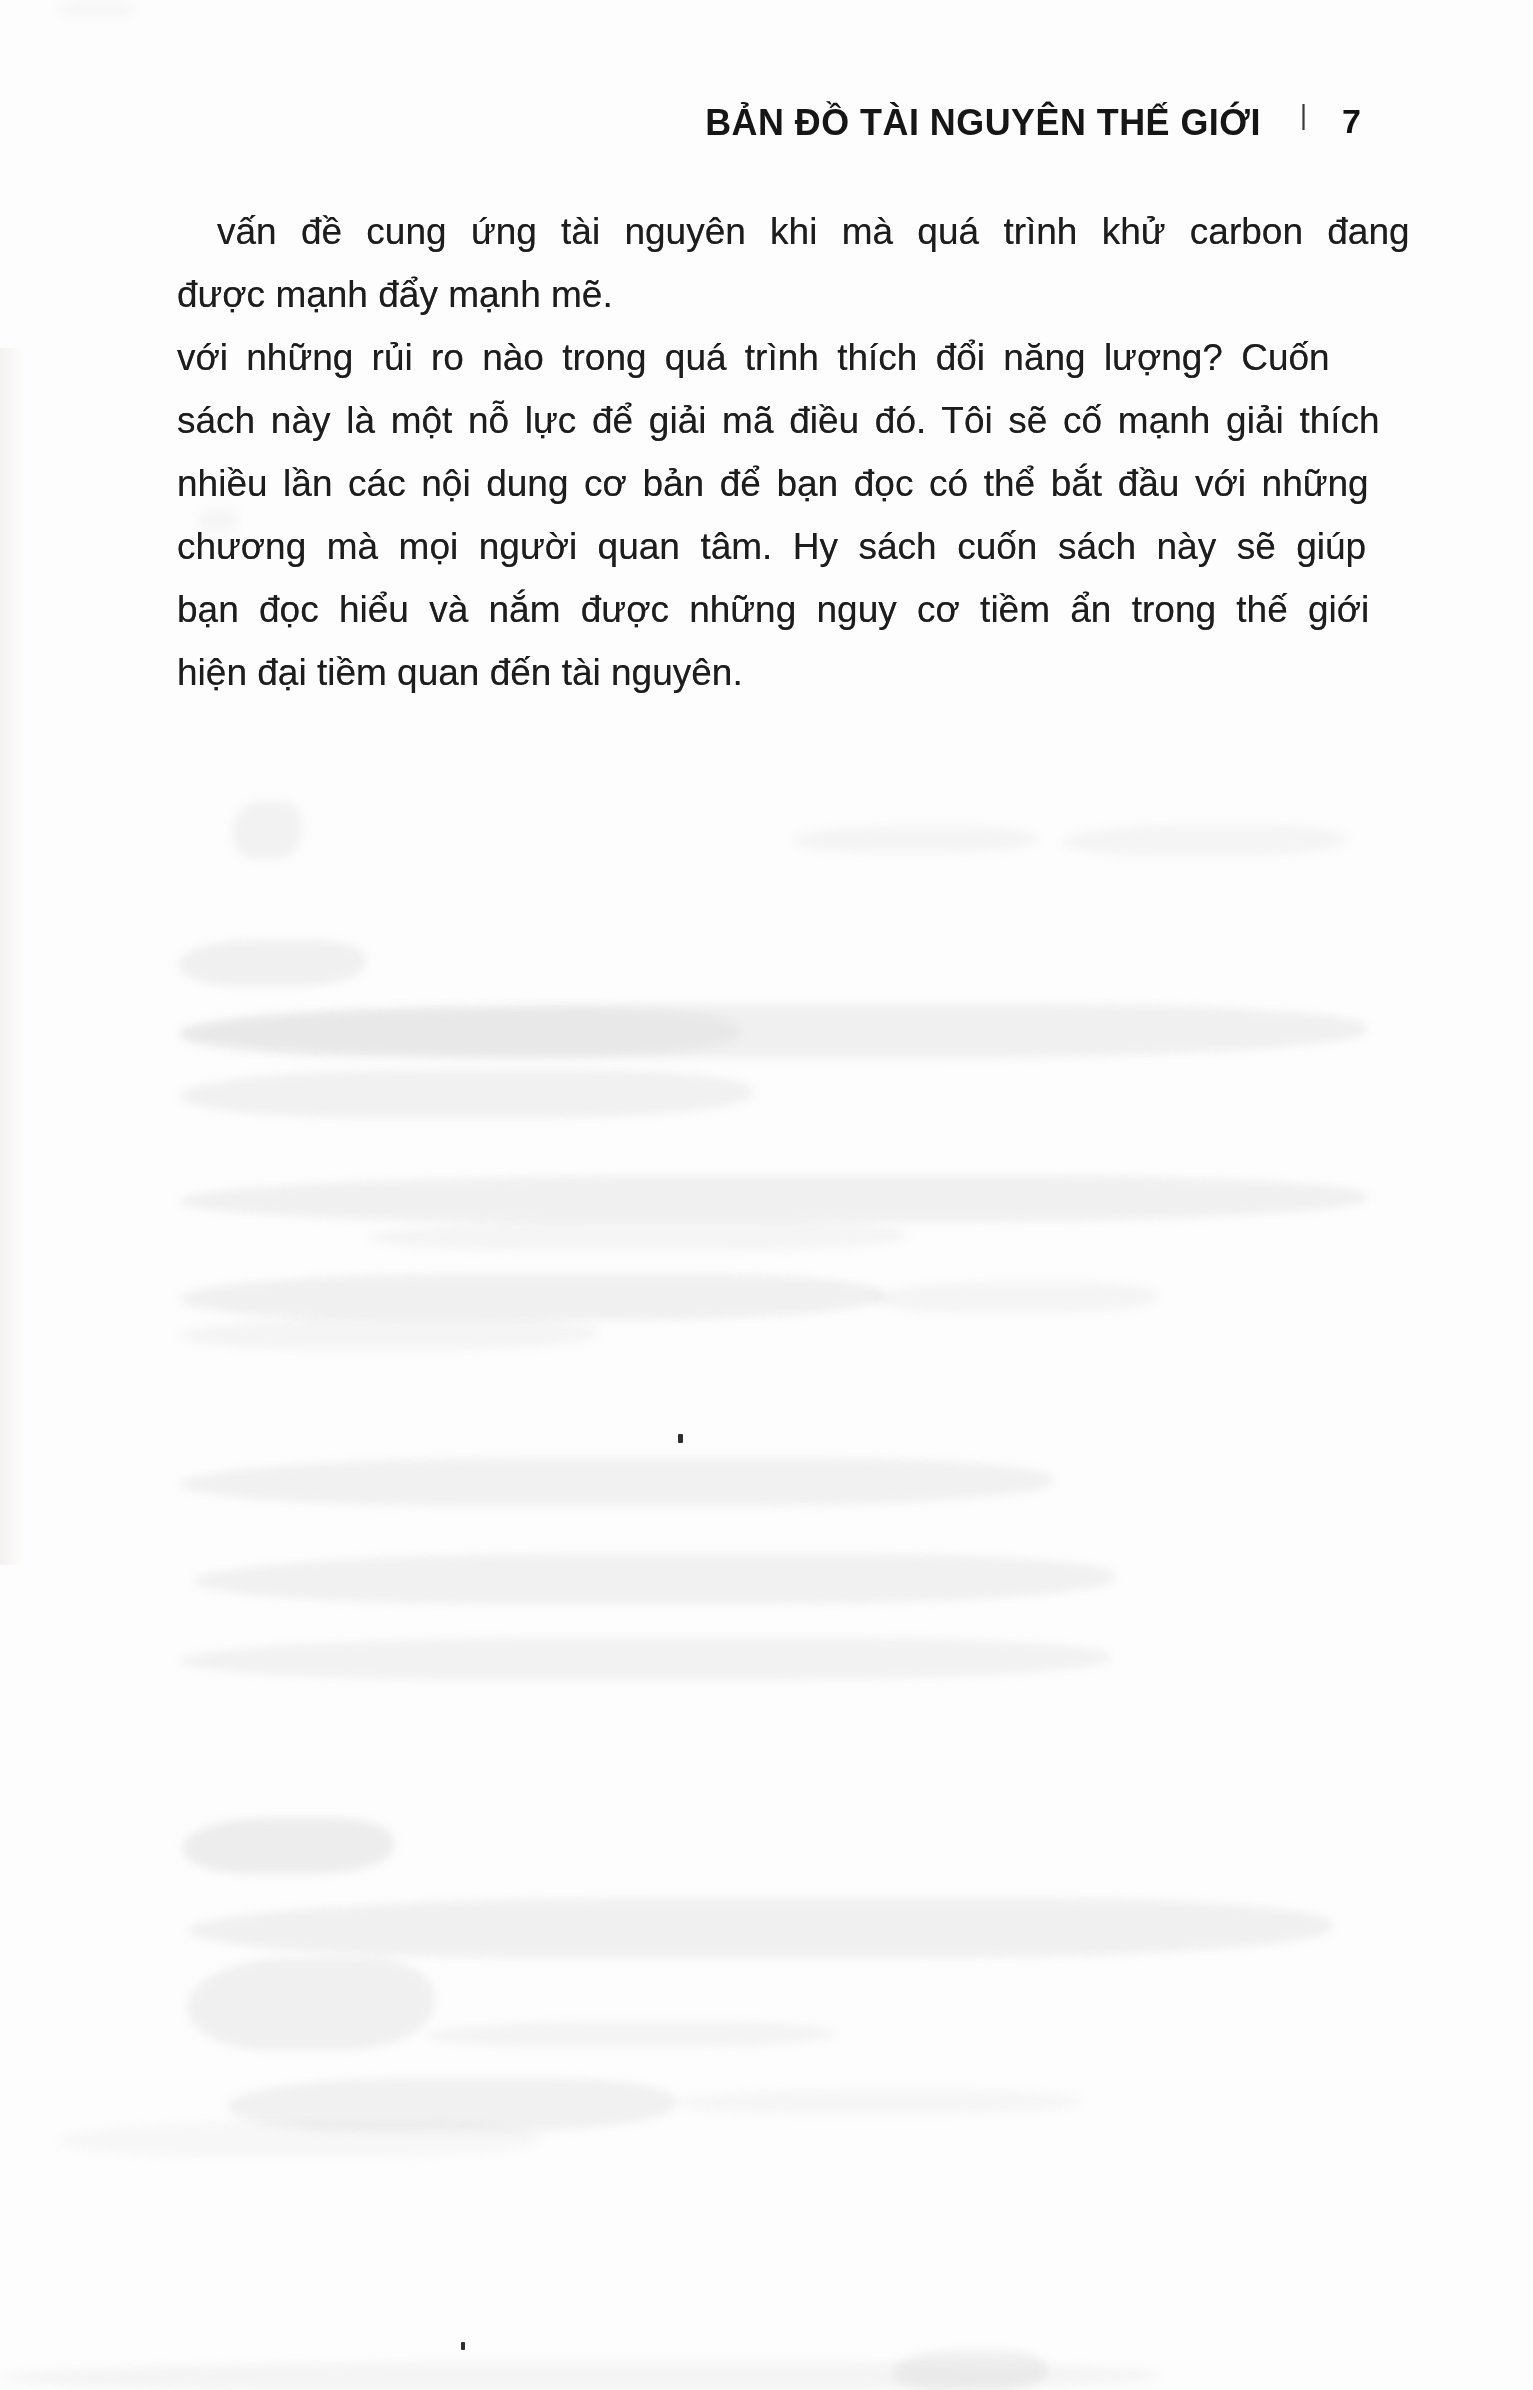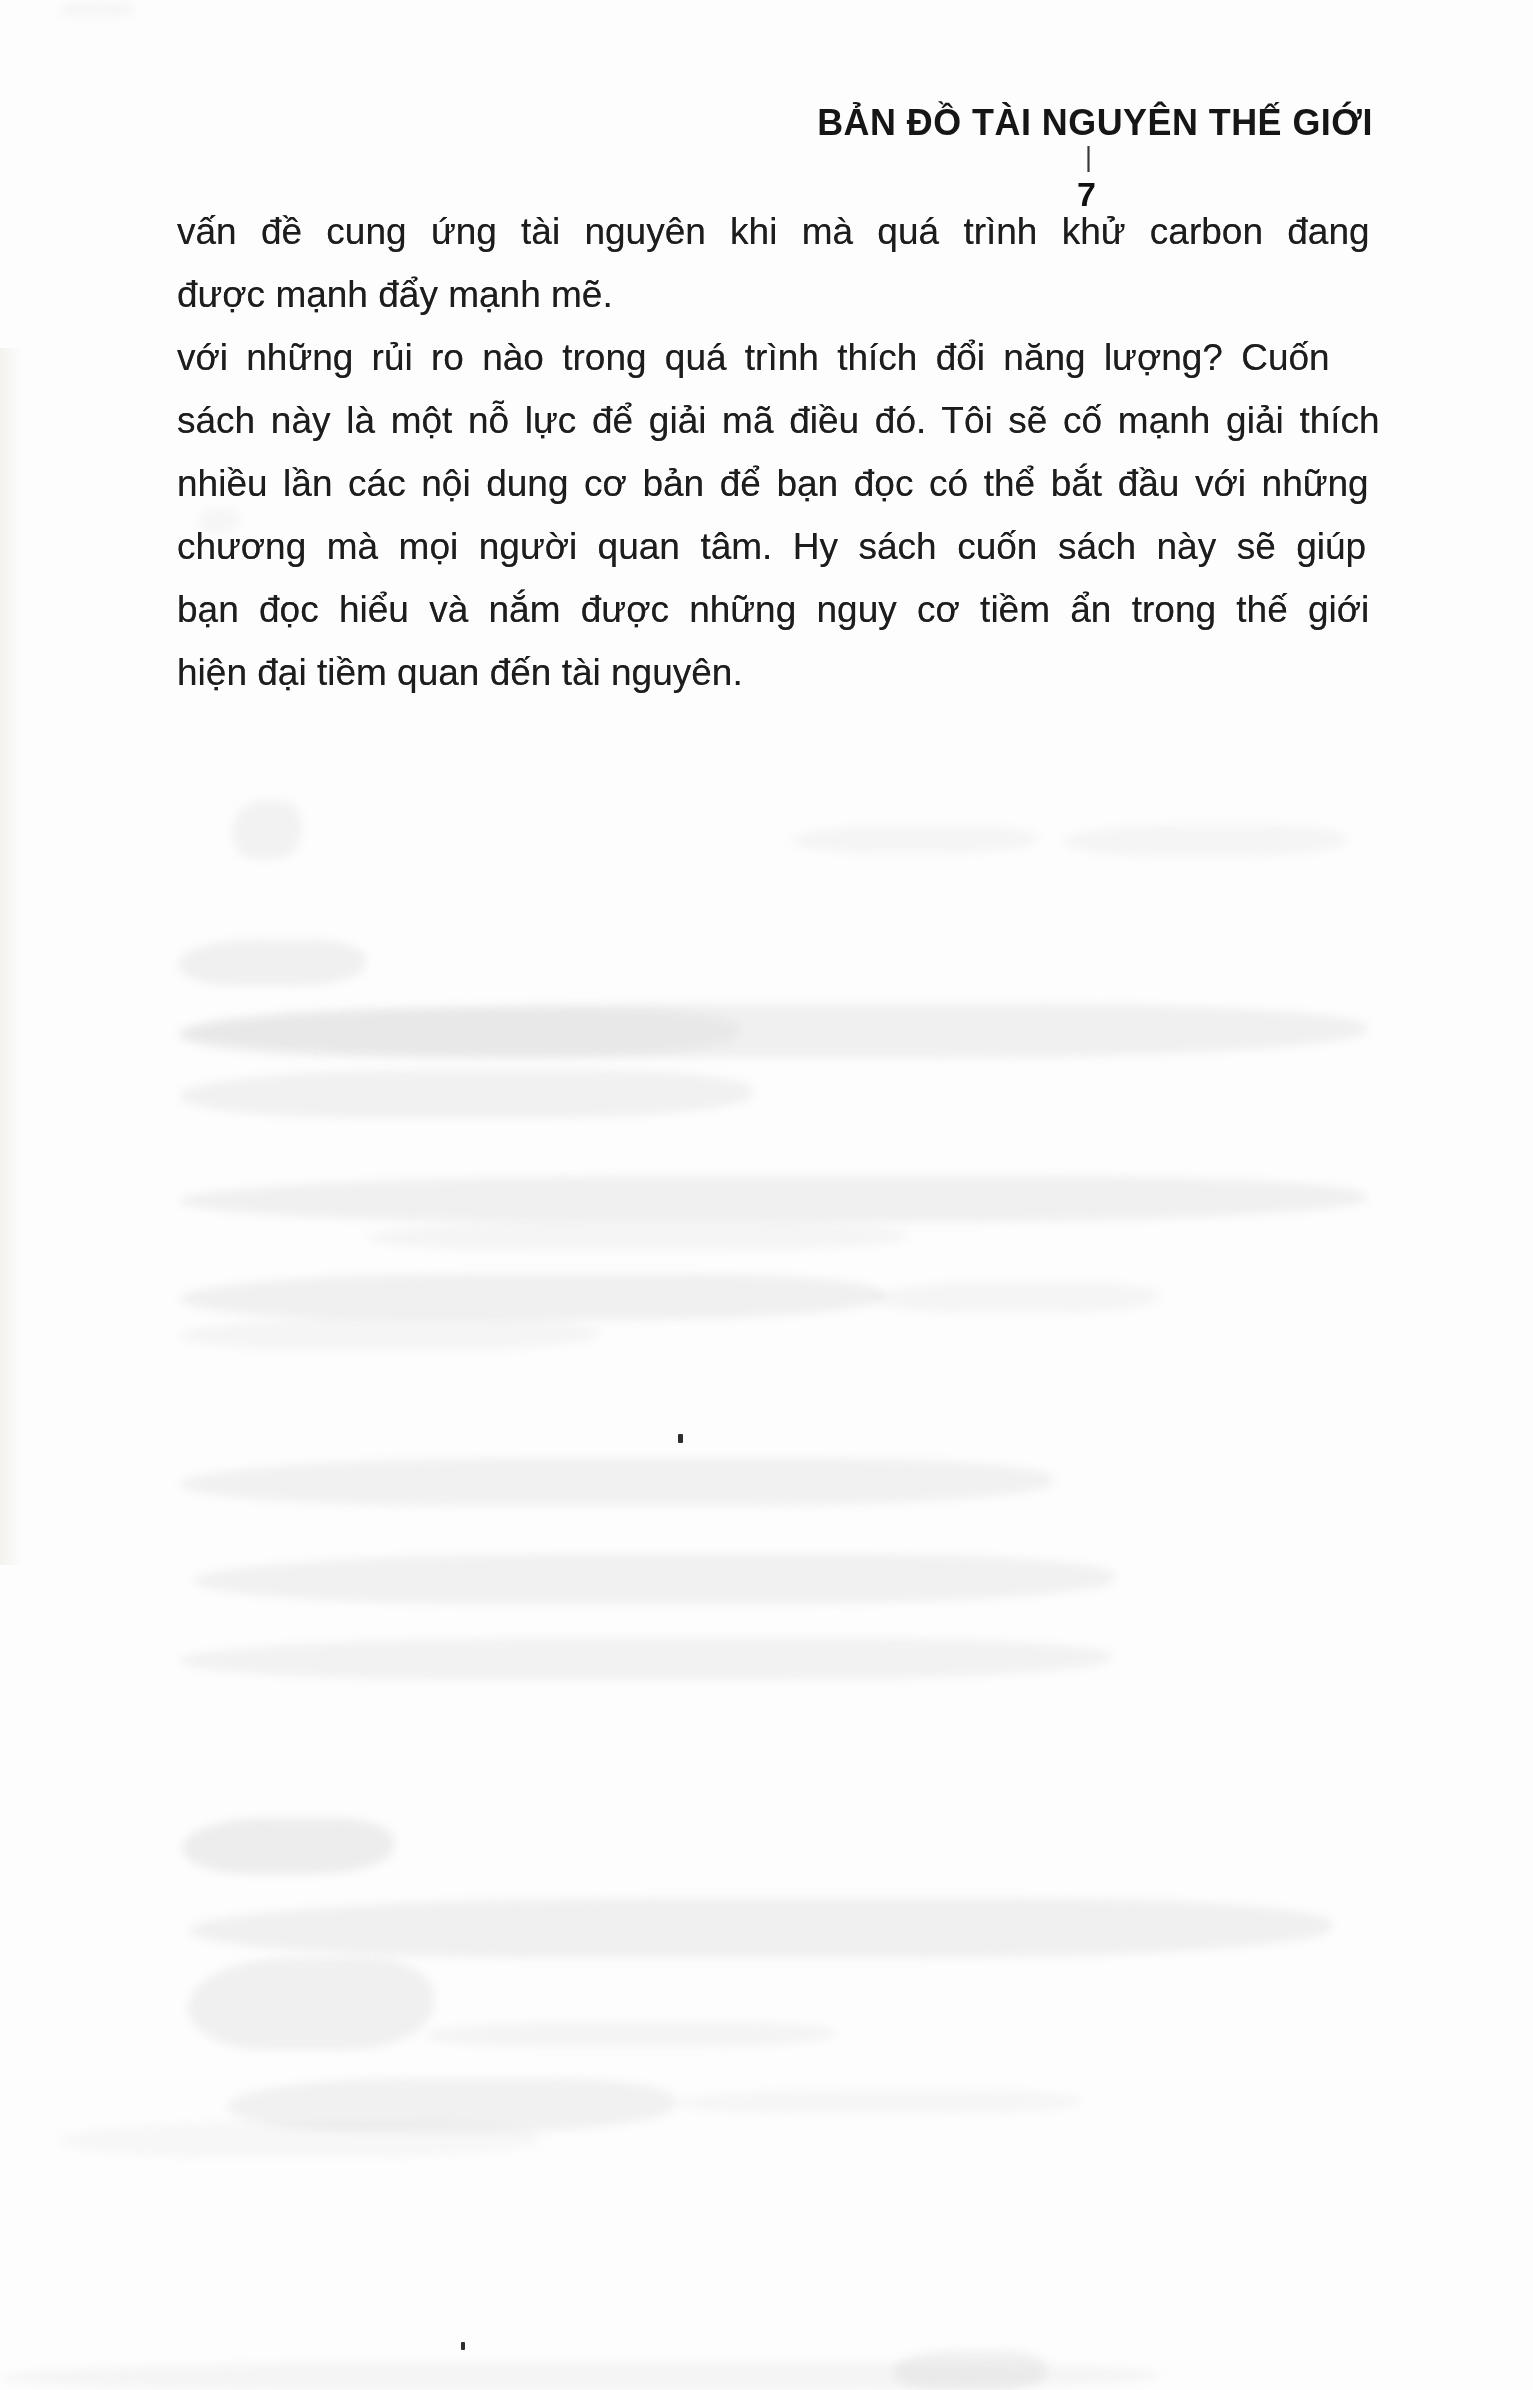--- a/index.html
+++ b/index.html
@@ -19,26 +19,25 @@
   .edge-streak {
     position: absolute;
     left: 0; top: 348px;
     width: 23px; height: 1217px;
     background: linear-gradient(to right, rgba(200,195,175,0.18), rgba(200,195,175,0));
     pointer-events: none;
   }
   .running-header {
     position: absolute;
     top: 102px;
-    right: 160px;
+    right: 172px;
     display: flex;
-    align-items: center;
+    align-items: flex-start;
     color: #161616;
     white-space: nowrap;
-    flex-direction: column;
   }
   .running-header .title {
     font-size: 37px;
     font-weight: 700;
     letter-spacing: 0.5px;
     transform: scaleX(0.97);
     transform-origin: right center;
   }
   .running-header .sep {
     font-size: 27px;
@@ -90,21 +89,21 @@
 
   <div class="edge-streak"></div>
 
   <div class="running-header">
     <span class="title">BẢN ĐỒ TÀI NGUYÊN THẾ GIỚI</span>
     <span class="sep">|</span>
     <span class="pageno">7</span>
   </div>
 
   <div class="body-text" id="body-text">
-      <div class="line"><span style="word-spacing: 14px;">vấn đề cung ứng tài nguyên khi mà quá trình khử carbon đang</span></div>
+      <div class="line"><span style="word-spacing: 14px; margin-left: 40px;">vấn đề cung ứng tài nguyên khi mà quá trình khử carbon đang</span></div>
       <div class="line"><span>được mạnh đẩy mạnh mẽ.</span></div>
       <div class="line"><span style="word-spacing: 8px;">với những rủi ro nào trong quá trình thích đổi năng lượng? Cuốn</span></div>
       <div class="line"><span style="word-spacing: 5.4px;">sách này là một nỗ lực để giải mã điều đó. Tôi sẽ cố mạnh giải thích</span></div>
       <div class="line"><span style="word-spacing: 5.3px;">nhiều lần các nội dung cơ bản để bạn đọc có thể bắt đầu với những</span></div>
       <div class="line"><span style="word-spacing: 10.2px;">chương mà mọi người quan tâm. Hy sách cuốn sách này sẽ giúp</span></div>
       <div class="line"><span style="word-spacing: 10px;">bạn đọc hiểu và nắm được những nguy cơ tiềm ẩn trong thế giới</span></div>
       <div class="line"><span>hiện đại tiềm quan đến tài nguyên.</span></div>
     </div>
 
   <div id="smudge-layer">

